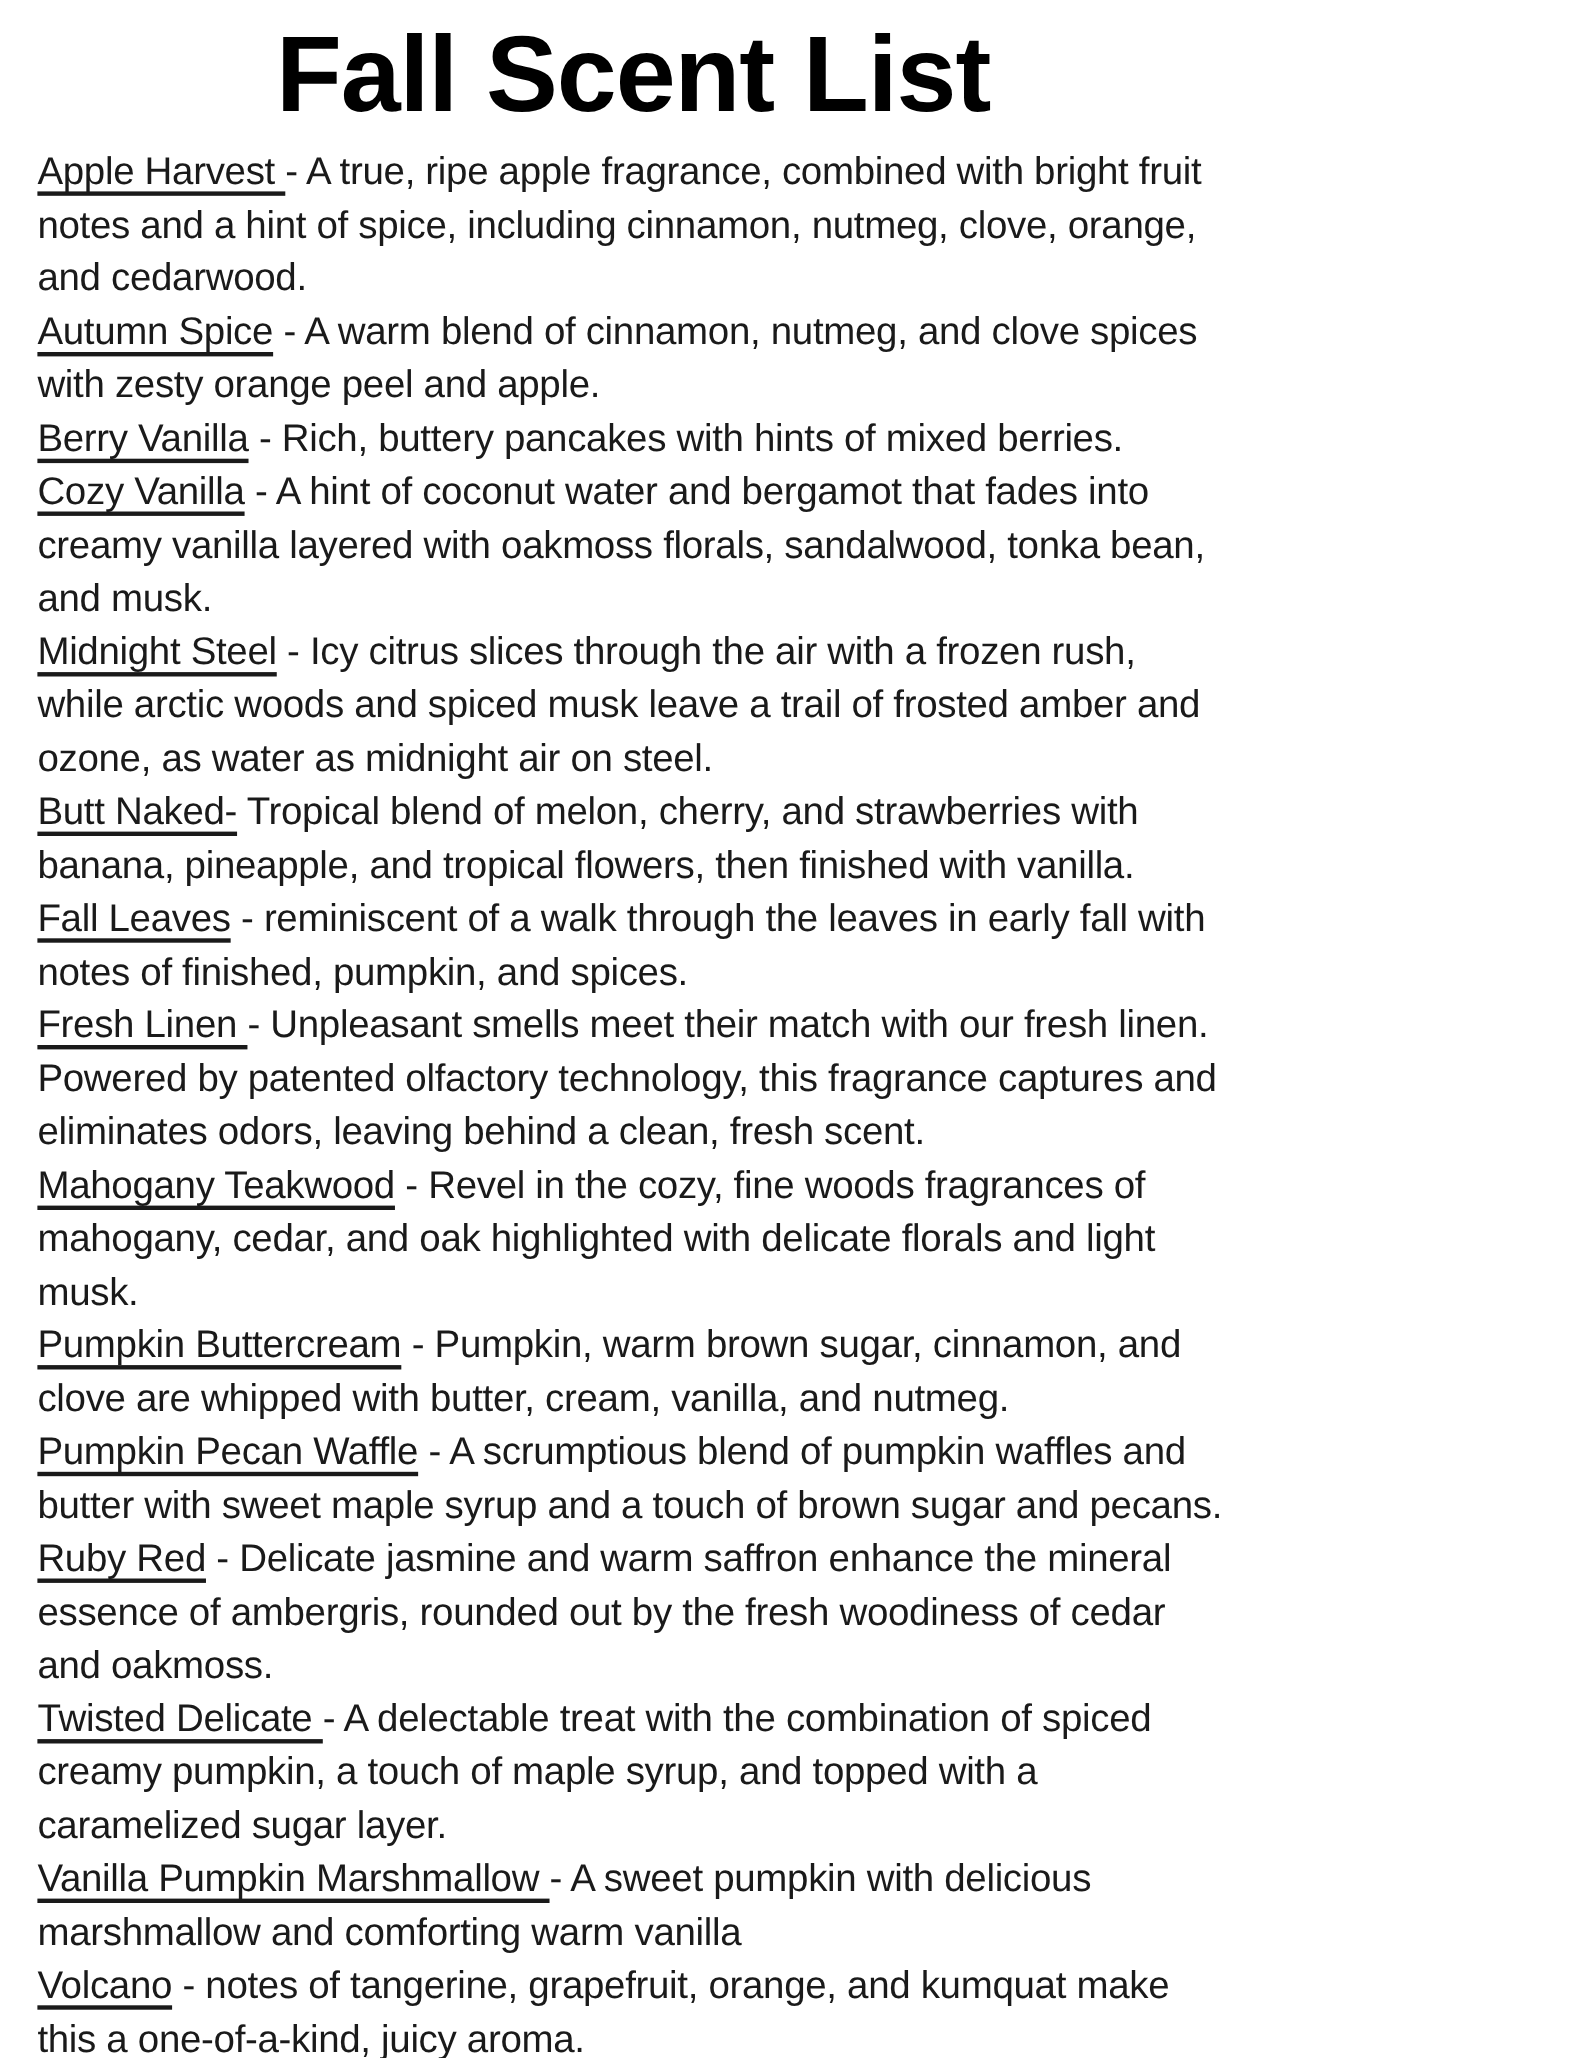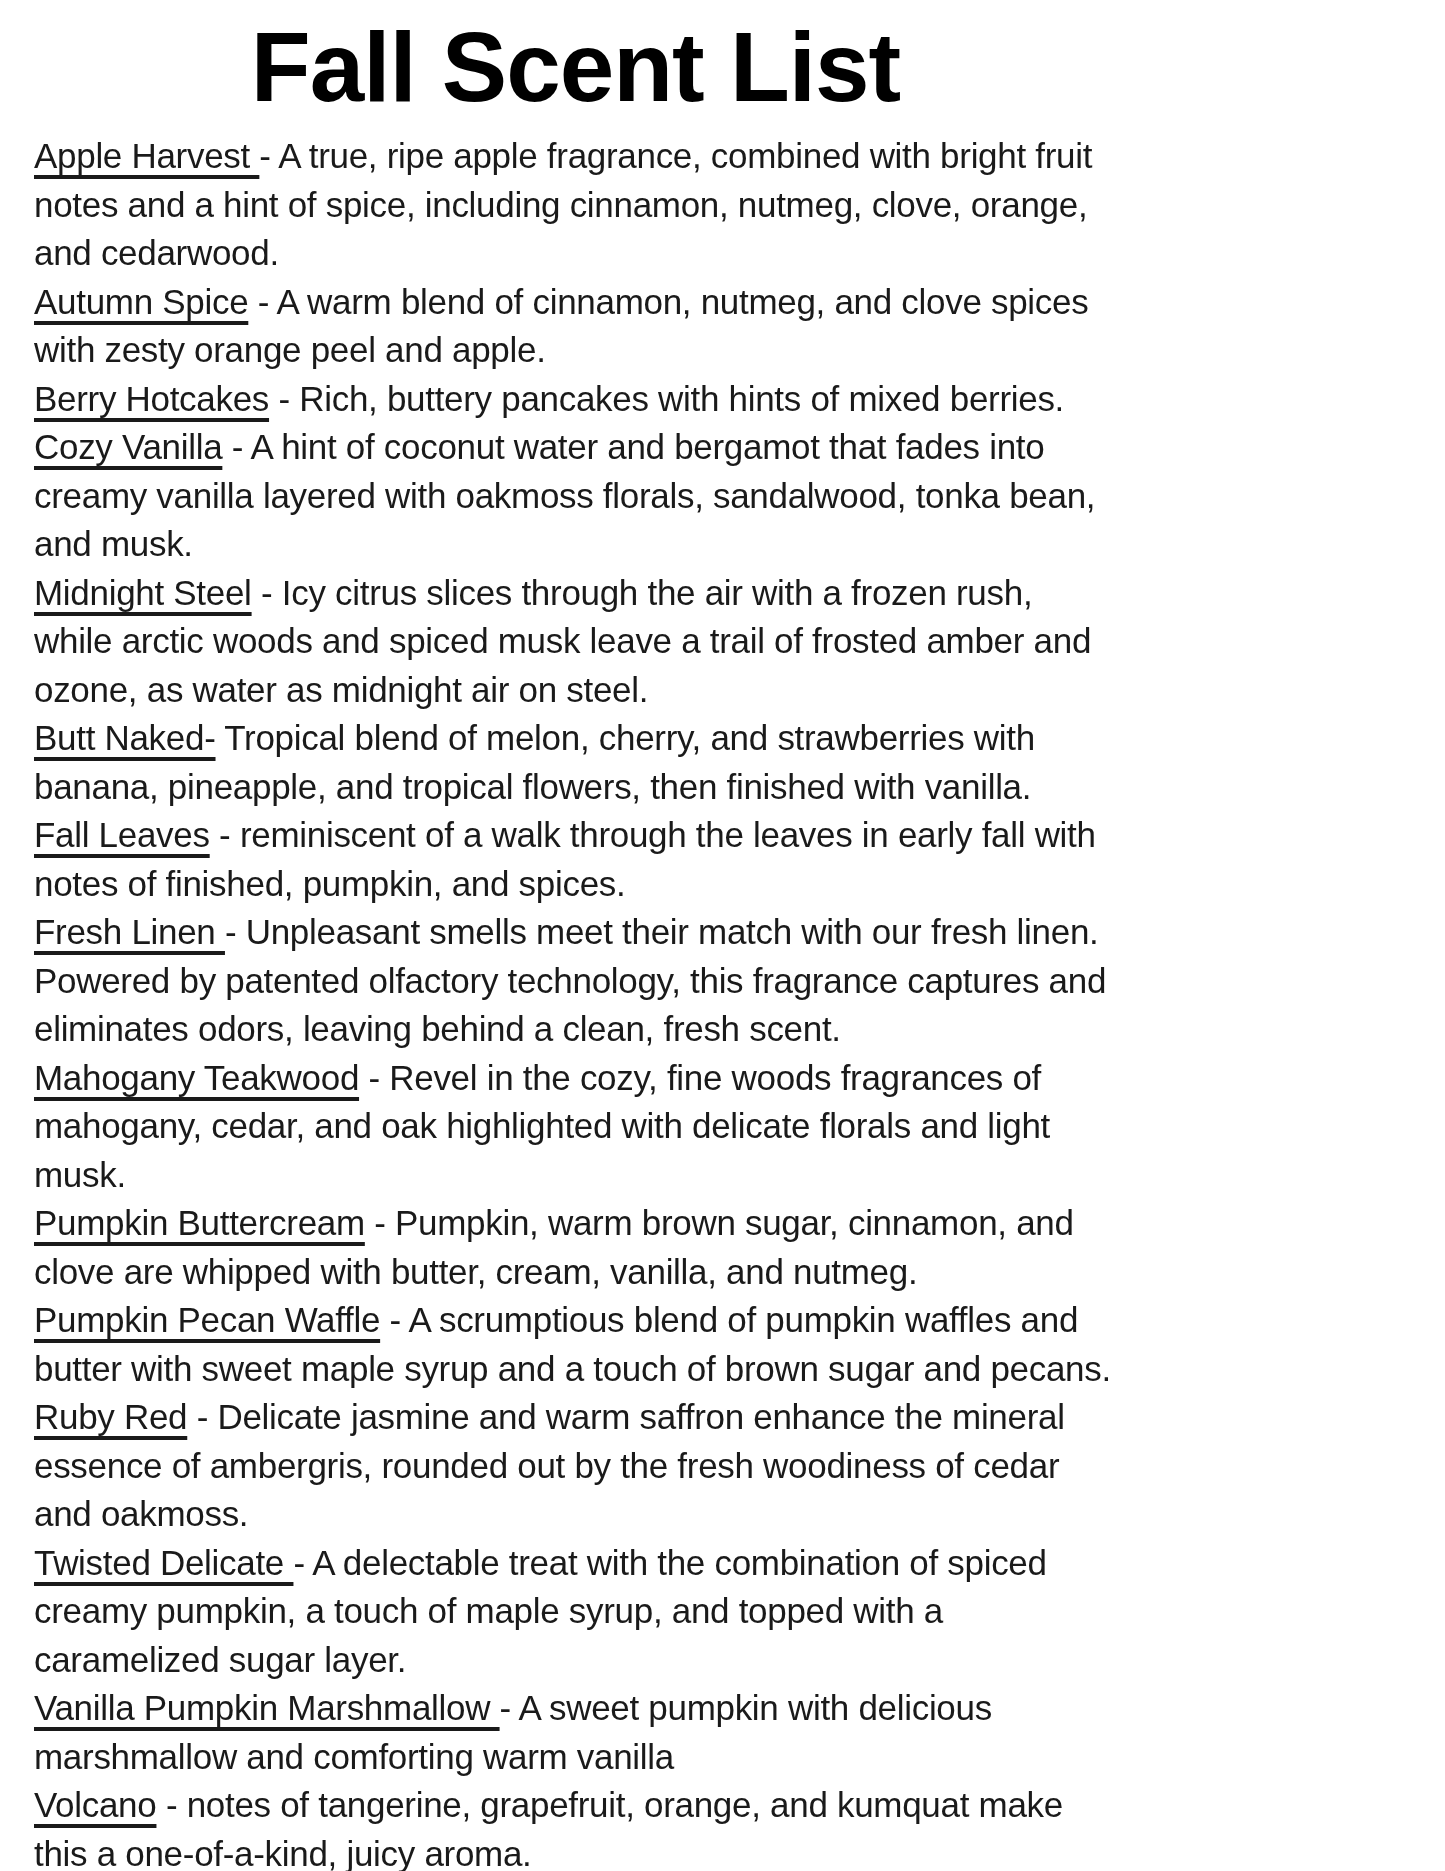--- a/index.html
+++ b/index.html
@@ -48,21 +48,21 @@
 <body>
 
 <div class="page">
   <h1 class="page-title">Fall Scent List</h1>
 
   <div class="scent-list" id="scent-list">
   <p class="entry"><span class="scent-name">Apple Harvest </span><span class="scent-desc">- A true, ripe apple fragrance, combined with bright fruit notes and a hint of spice, including cinnamon, nutmeg, clove, orange, and cedarwood.</span></p>
 
   <p class="entry"><span class="scent-name">Autumn Spice</span><span class="scent-desc"> - A warm blend of cinnamon, nutmeg, and clove spices with zesty orange peel and apple.</span></p>
 
-  <p class="entry"><span class="scent-name">Berry Hotcakes</span><span class="scent-desc"> - Rich, buttery pancakes with hints of mixed berries.</span></p>
+  <p class="entry"><span class="scent-name">Berry Vanilla</span><span class="scent-desc"> - Rich, buttery pancakes with hints of mixed berries.</span></p>
 
   <p class="entry"><span class="scent-name">Cozy Vanilla</span><span class="scent-desc"> - A hint of coconut water and bergamot that fades into creamy vanilla layered with oakmoss florals, sandalwood, tonka bean, and musk.</span></p>
 
   <p class="entry"><span class="scent-name">Midnight Steel</span><span class="scent-desc"> - Icy citrus slices through the air with a frozen rush, while arctic woods and spiced musk leave a trail of frosted amber and ozone, as water as midnight air on steel.</span></p>
 
 
   <p class="entry"><span class="scent-name">Butt Naked-</span><span class="scent-desc"> Tropical blend of melon, cherry, and strawberries with banana, pineapple, and tropical flowers, then finished with vanilla.</span></p>
 
   <p class="entry"><span class="scent-name">Fall Leaves</span><span class="scent-desc"> - reminiscent of a walk through the leaves in early fall with notes of finished, pumpkin, and spices.</span></p>
 

